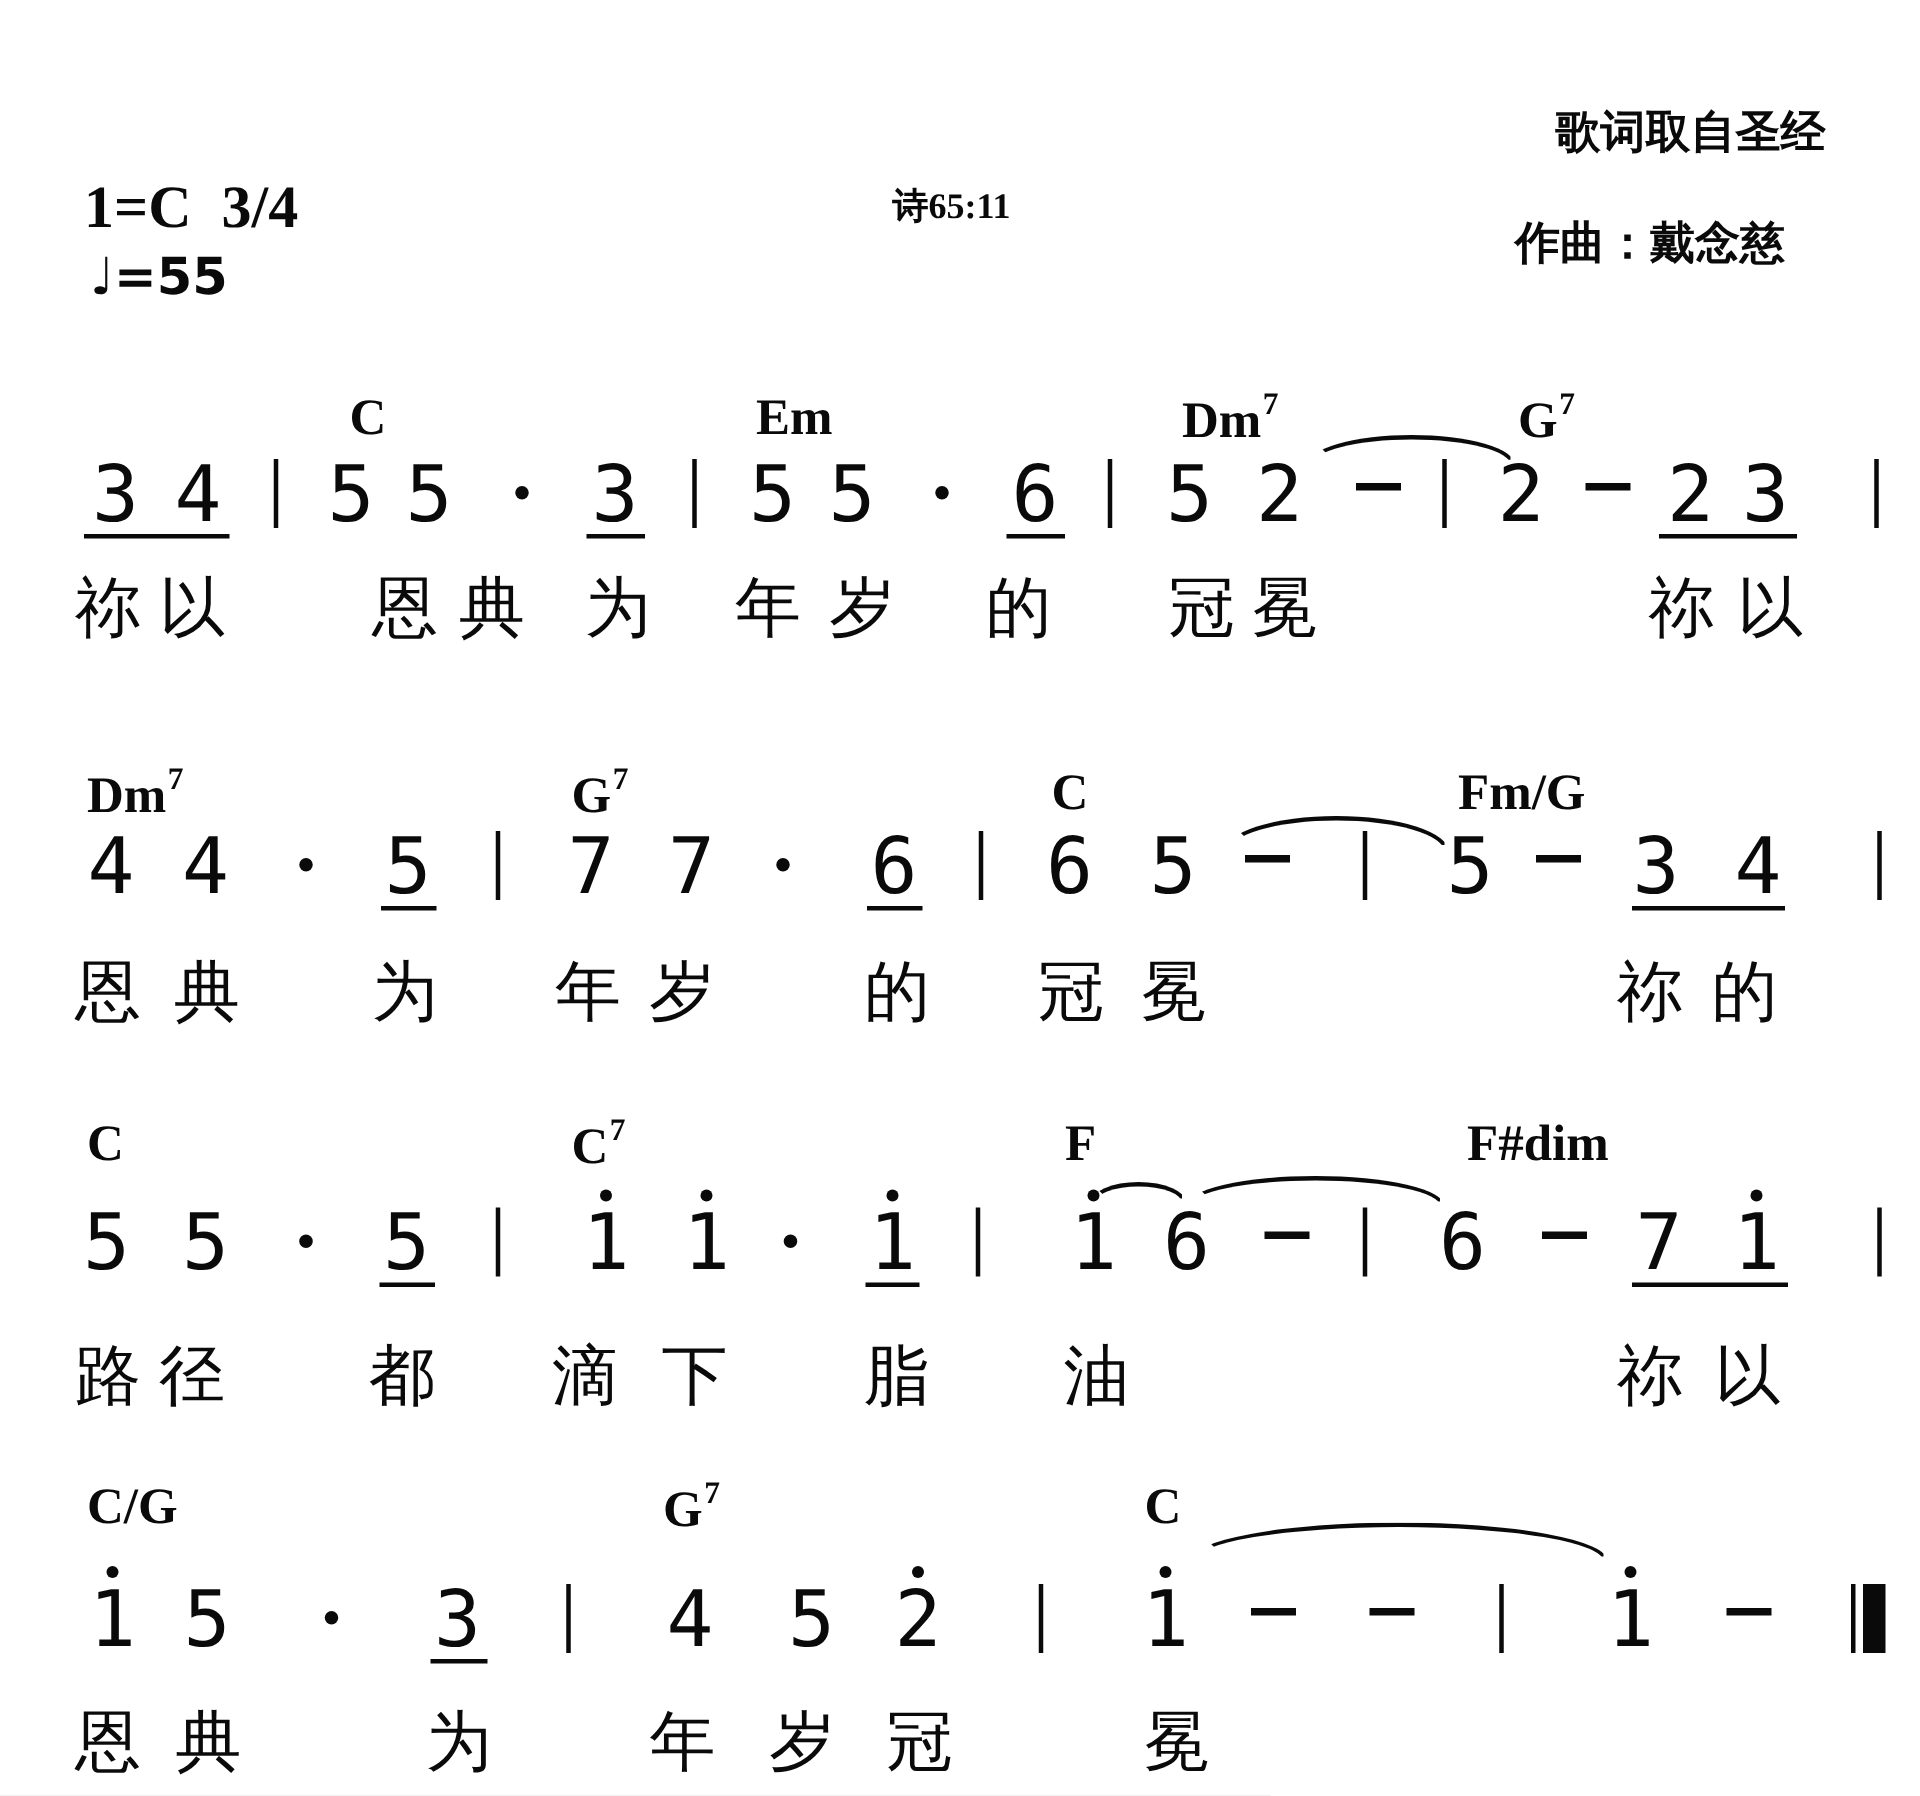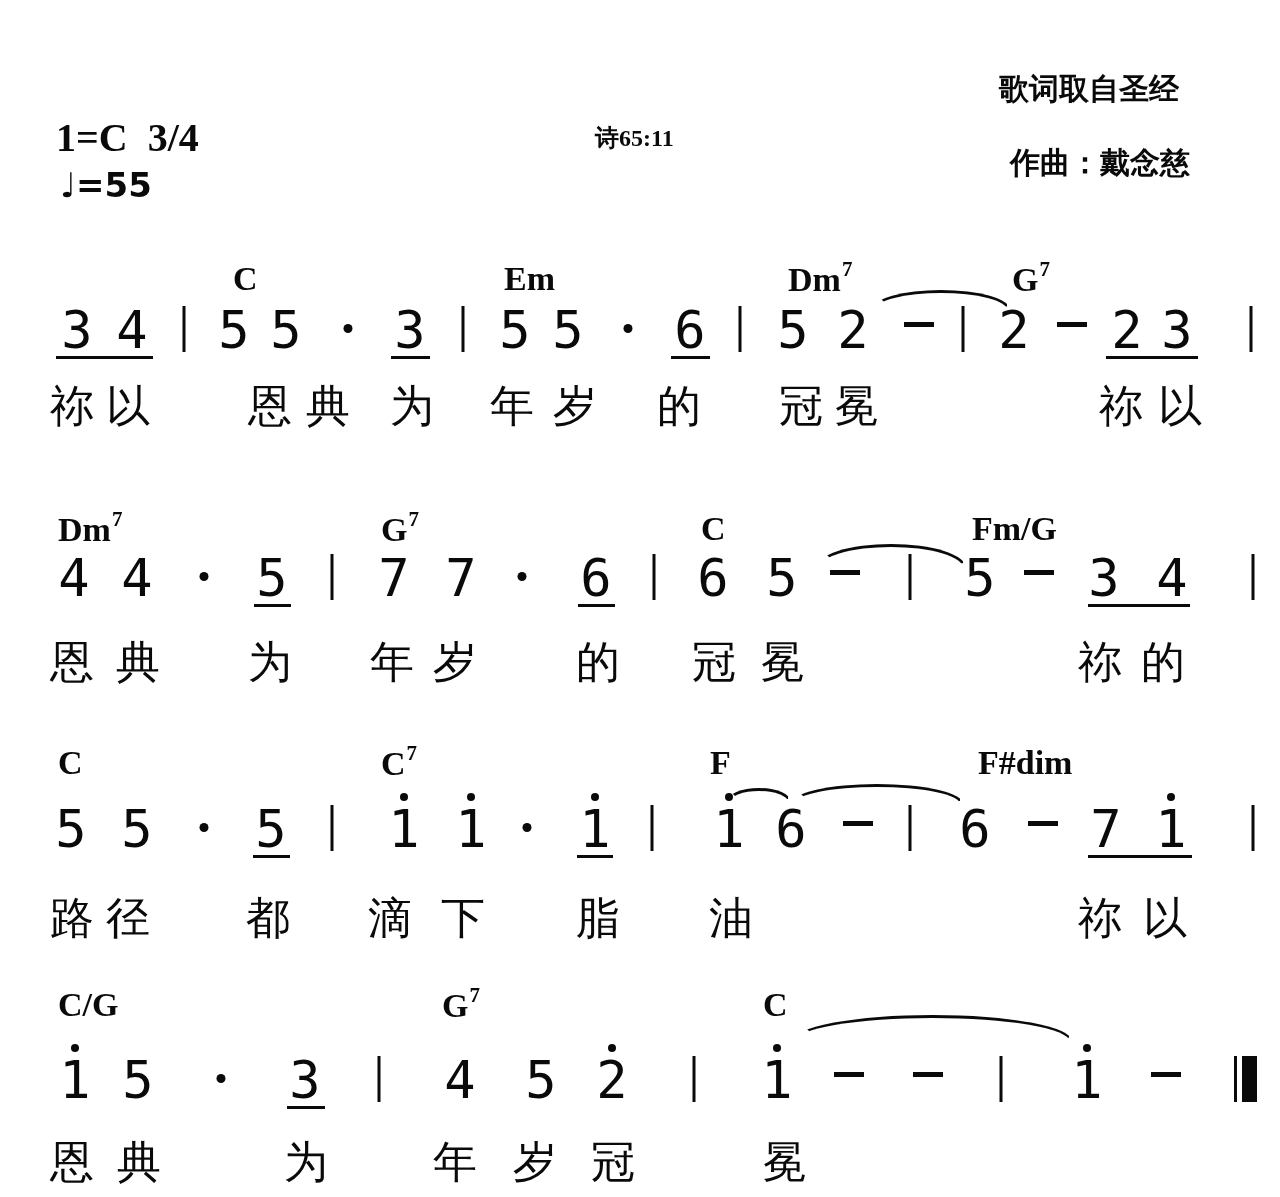--- a/index.html
+++ b/index.html
@@ -23,21 +23,21 @@
   .rdot{width:9px;height:9px;border-radius:50%;background:#0a0a0a;transform:translateX(-50%);}
   .odot{width:8px;height:8px;border-radius:50%;background:#0a0a0a;transform:translateX(-50%);}
   .dash{width:30px;height:5px;background:#0a0a0a;transform:translateX(-50%);}
   .slur{border:3px solid transparent;border-top-color:#0a0a0a;
         border-radius:50%/100% 100% 0 0;box-sizing:border-box;}
 </style>
 </head>
 <body>
 
 <div class="sheet">
-  <div class="abs hdr" style="left:999px;top:74px">歌词取自圣经</div>
+  <div class="abs hdr" style="left:1037px;top:74px">歌词取自圣经</div>
   <div class="abs hdr" style="left:595px;top:126px;font-size:24px">诗65:11</div>
   <div class="abs hdr" style="left:1010px;top:148px">作曲：戴念慈</div>
   <div class="abs keysig" style="left:56px;top:118px">
     <span>1=C</span>
     <span style="margin-left:10px">3/4</span>
   </div>
   <div class="abs tempo" style="left:60px;top:168px">♩=55</div>
   <div class="abs" id="score" style="left:0;top:0;width:1280px;height:1197px">
       <div class="abs chord" style="left: 233px; top: 262px;">C</div>
       <div class="abs chord" style="left: 504px; top: 262px;">Em</div>

